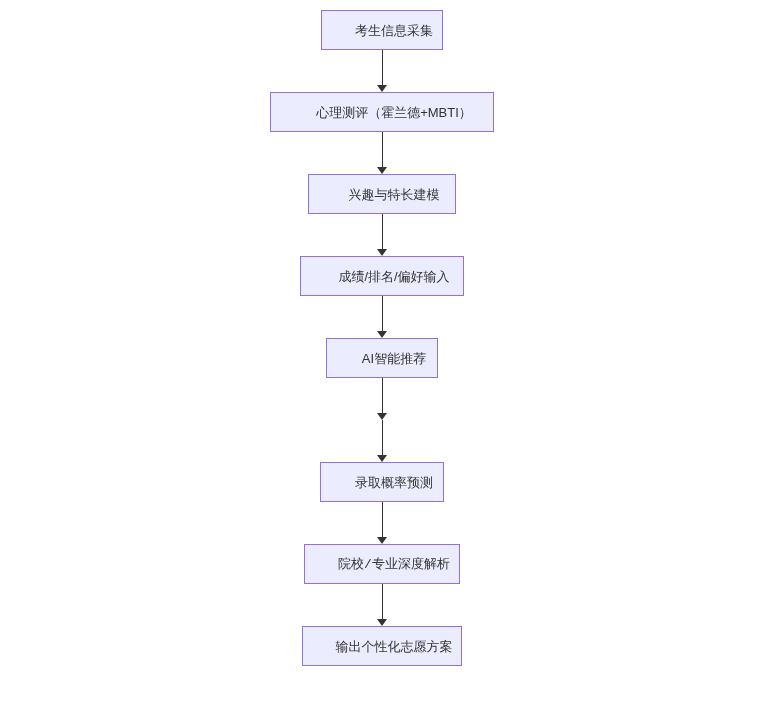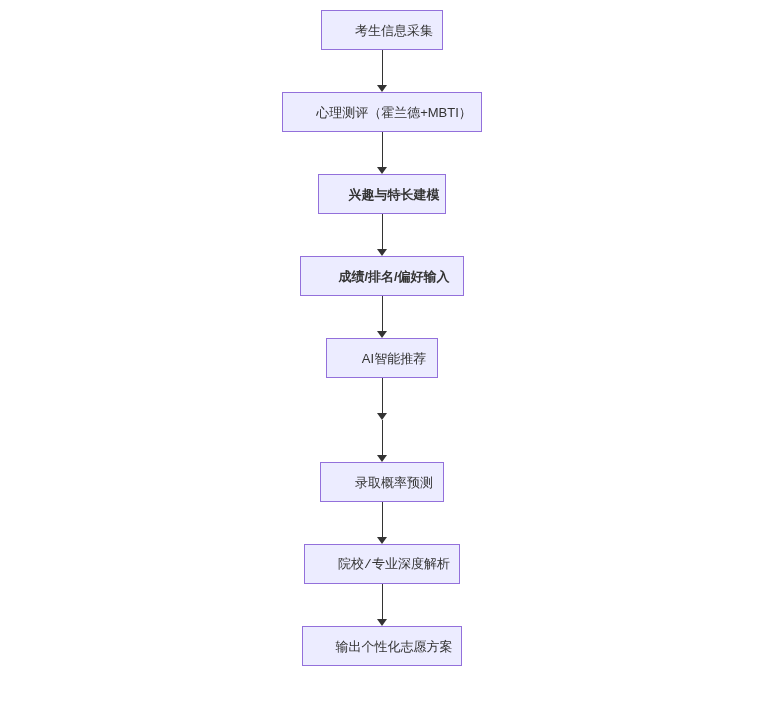--- a/index.html
+++ b/index.html
@@ -62,35 +62,35 @@
 <body style="background: rgb(255, 255, 255);">
 
 <div class="flow" id="flow">
     <div class="node" style="width: 122px;">
       <span>考生信息采集</span>
     </div>
     <div class="arrow">
       <div class="arrow-line"></div>
       <div class="arrow-head"></div>
     </div>
-    <div class="node" style="width: 200px;">
+    <div class="node" style="width: 224px;">
       <span>心理测评（霍兰德+MBTI）</span>
     </div>
     <div class="arrow">
       <div class="arrow-line"></div>
       <div class="arrow-head"></div>
     </div>
-    <div class="node" style="width: 128px; font-weight: bold;">
+    <div class="node" style="width: 148px;">
       <span>兴趣与特长建模</span>
     </div>
     <div class="arrow">
       <div class="arrow-line"></div>
       <div class="arrow-head"></div>
     </div>
-    <div class="node" style="width: 164px; font-weight: bold;">
+    <div class="node" style="width: 164px;">
       <span>成绩/排名/偏好输入</span>
     </div>
     <div class="arrow">
       <div class="arrow-line"></div>
       <div class="arrow-head"></div>
     </div>
     <div class="node" style="width: 112px; justify-content: center;">
       <span>AI智能推荐</span>
     </div>
     <div class="arrow">

